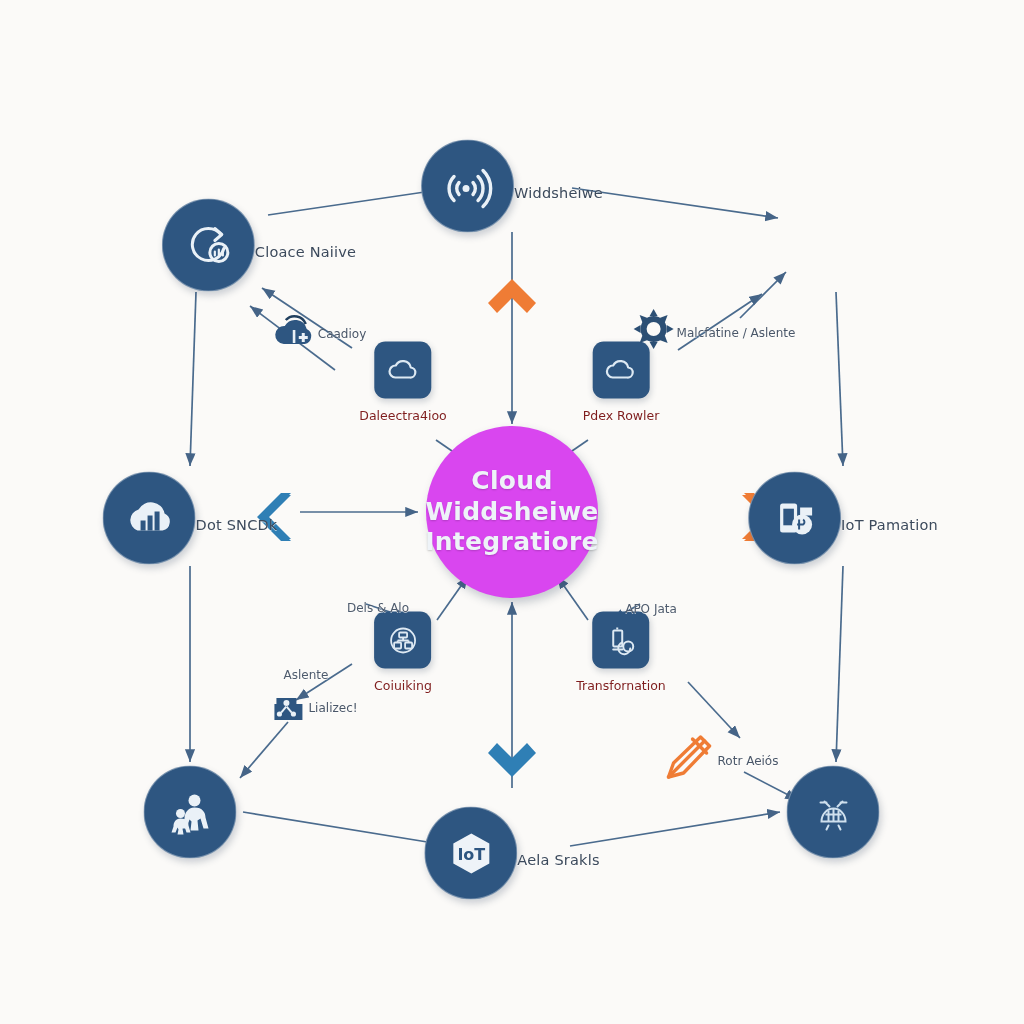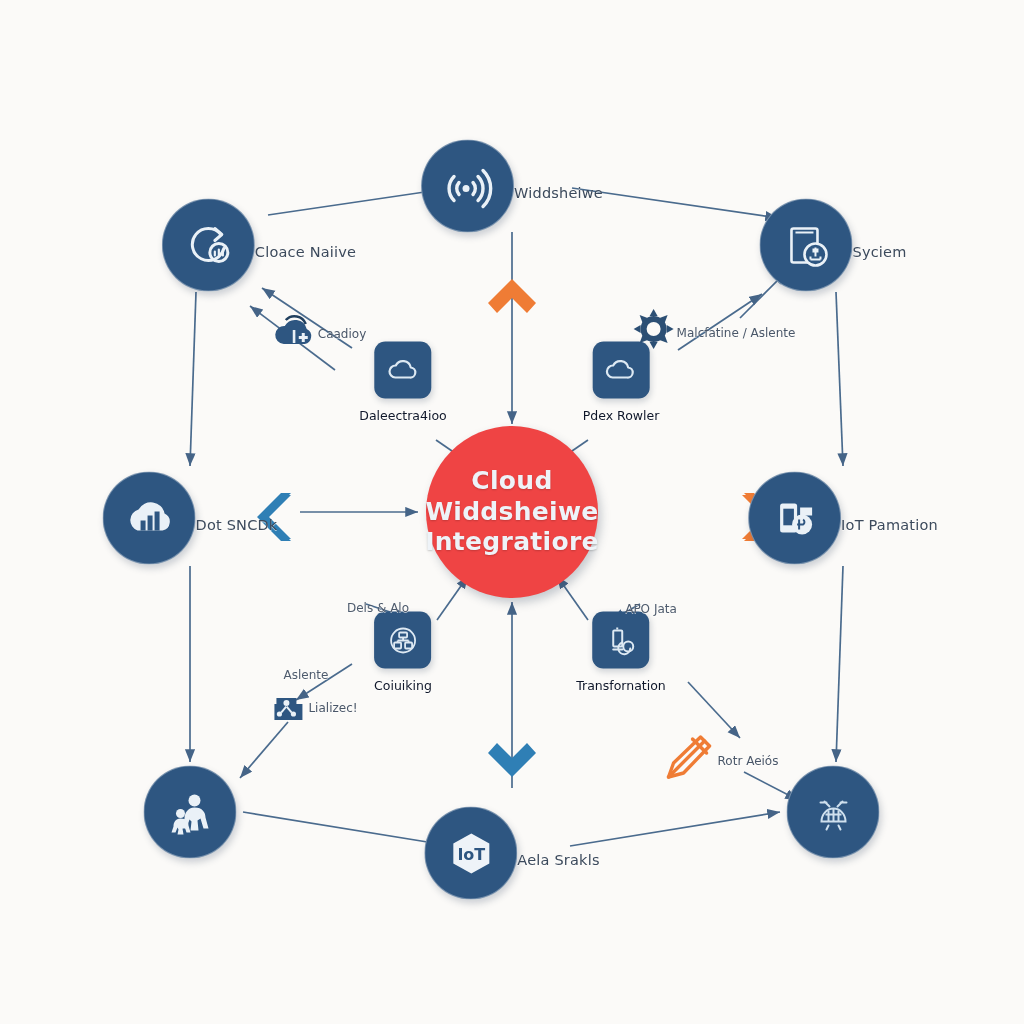--- a/index.html
+++ b/index.html
@@ -25,21 +25,21 @@
   }
   .circle{
     background:#2f5a82;
     background:#2e5681;
     box-shadow:2px 4px 7px rgba(40,60,85,.22);
     display:flex;align-items:center;justify-content:center;
     border:1px solid rgba(255,255,255,.35);
   }
   .hub{
     width:172px;height:172px;border-radius:50%;
-    background:#ef4444;
+    background:#d946ef;
     box-shadow:3px 5px 10px rgba(40,60,85,.25);
     display:flex;align-items:center;justify-content:center;
     text-align:center;
   }
   .hub .hubtext{
     color:#eef3f8;
     font-size:25px;
     line-height:1.22;
     font-weight:600;
     letter-spacing:.3px;
@@ -59,21 +59,21 @@
     position:absolute;transform:translate(-50%,-50%);
     display:flex;flex-direction:column;align-items:center;
   }
   .sqbox{
     width:57px;height:57px;border-radius:11px;
     background:#2e5681;
     box-shadow:1px 3px 6px rgba(40,60,85,.2);
     display:flex;align-items:center;justify-content:center;
   }
   .sqlabel{
-    margin-top:9px;color:#0f172a;font-size:12.5px;white-space:nowrap;
+    margin-top:9px;color:#7f1d1d;font-size:12.5px;white-space:nowrap;
     text-shadow:0 1px 0 rgba(255,255,255,.55);
   }
   .mini{
     position:absolute;transform:translate(-50%,-50%);
     display:flex;flex-direction:row;align-items:center;
   }
   .minilabel{
     color:#4a5769;font-size:12px;white-space:nowrap;margin-top:5px;
     text-shadow:0 1px 0 rgba(255,255,255,.55);
   }
@@ -180,32 +180,20 @@
         <path d="M33 24 a9 9 0 0 1 0 12"></path>
         <path d="M38 18 a17 17 0 0 1 0 24"></path>
         <path d="M43 12 a25 25 0 0 1 0 36"></path>
         <path d="M19 24 a9 9 0 0 0 0 12"></path>
         <path d="M14 18 a17 17 0 0 0 0 24"></path>
       </svg>
     </div>
     <div class="label">Widdsheiwe</div>
   </div>
 
-  <div class="node" style="left:833px;top:245px;">
-    <div class="circle sat">
-      <svg width="54" height="54" viewBox="0 0 54 54" fill="none" stroke="#eaf1f7" stroke-width="2.6">
-        <rect x="12" y="10" width="26" height="34" rx="2"></rect>
-        <path d="M16 14 h18" stroke-width="2"></path>
-        <circle cx="36" cy="36" r="11" fill="#2e5681"></circle>
-        <path d="M36 29 v5 M31 41 h10 M31 41 v-3 M41 41 v-3 M36 34 v4" stroke-width="2"></path>
-        <rect x="33" y="30" width="6" height="4" fill="#eaf1f7" stroke="none"></rect>
-      </svg>
-    </div>
-    <div class="label">Syciem</div>
-  </div>
 
   <div class="node" style="left:190px;top:518px;">
     <div class="circle sat">
       <svg width="58" height="52" viewBox="0 0 58 52" fill="#eaf1f7">
         <path d="M17 38 a11 11 0 0 1 1-21 14 14 0 0 1 26 4 9 9 0 0 1-2 17 Z"></path>
         <rect x="20" y="28" width="5" height="10" fill="#2e5681"></rect>
         <rect x="27" y="23" width="5" height="15" fill="#2e5681"></rect>
         <rect x="34" y="19" width="5" height="19" fill="#2e5681"></rect>
       </svg>
     </div>

